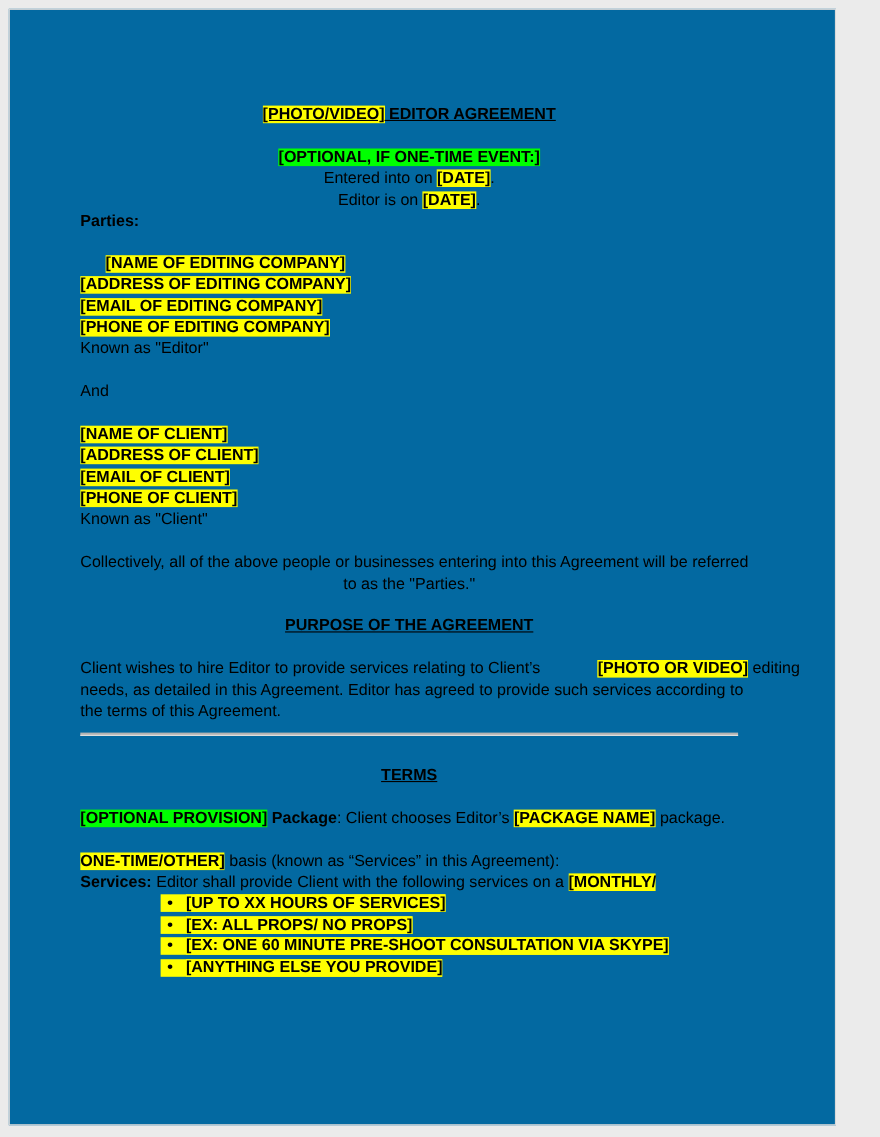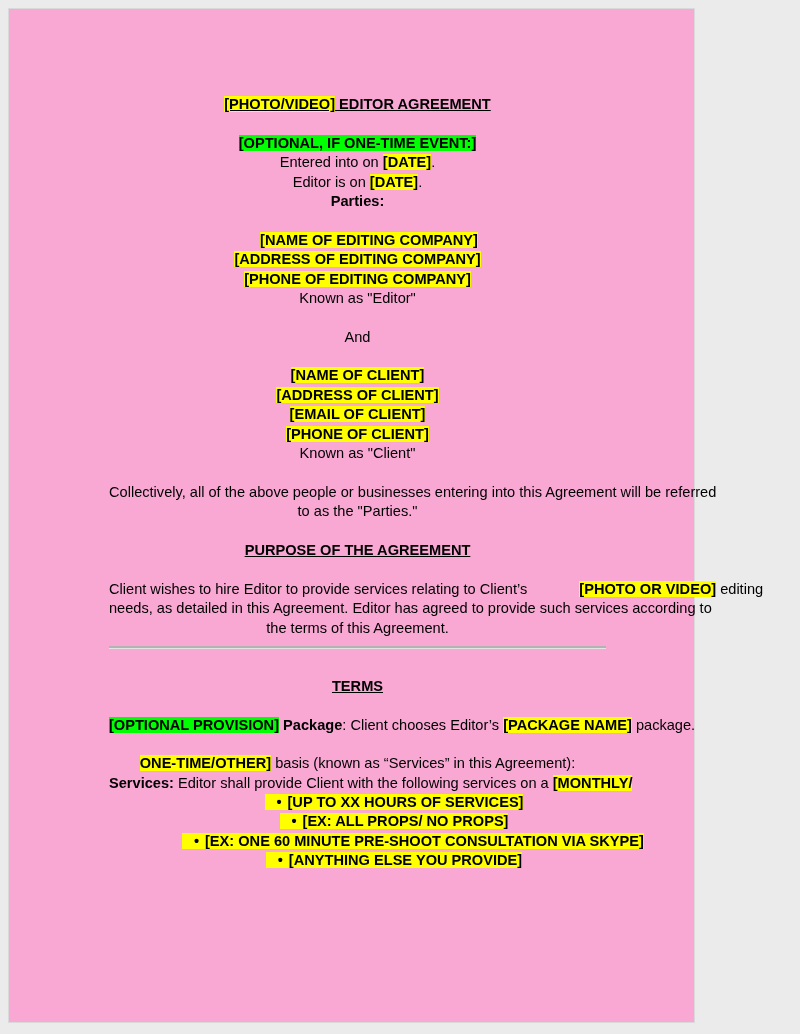--- a/index.html
+++ b/index.html
@@ -11,35 +11,34 @@
     height: 1034px;
     background: #ebebeb;
     font-family: "Liberation Sans", sans-serif;
     position: relative;
     overflow: hidden;
   }
   .page {
     position: absolute;
     left: 8px;
     top: 8px;
-    width: 687px;
+    width: 752px;
     height: 1015px;
-    background: #f9a8d4;
+    background: #0369a1;
     border: 1px solid #d9d9d9;
     box-sizing: border-box;
-    padding: 86px 88px 0 100px;
+    padding: 86px 88px 0 64px;
     color: #000000;
   }
   .line {
     font-size: 14.6px;
     line-height: 19.4px;
     height: 19.4px;
     white-space: pre;
     color: #000000;
-    text-align: center;
   }
   .line.center { text-align: center; }
   .line.blank  { height: 19.4px; }
   .b { font-weight: 700; }
   .u { text-decoration: underline; }
   .hrline {
     display: flex;
     align-items: center;
   }
   .hrbar {
@@ -64,20 +63,21 @@
 <div class="page">
     <div class="line center"><span class="b u" style="background: rgb(255, 255, 0);">[PHOTO/VIDEO]</span><span class="b u"> EDITOR AGREEMENT</span></div>
     <div class="line blank"></div>
     <div class="line center"><span class="b" style="background: rgb(0, 255, 0);">[OPTIONAL, IF ONE-TIME EVENT:]</span></div>
     <div class="line center"><span>Entered into on </span><span class="b" style="background: rgb(255, 255, 0);">[DATE]</span><span>.</span></div>
     <div class="line center"><span>Editor is on </span><span class="b" style="background: rgb(255, 255, 0);">[DATE]</span><span>.</span></div>
     <div class="line"><span class="b">Parties:</span></div>
     <div class="line blank"></div>
     <div class="line"><span class="b" style="background: rgb(255, 255, 0); margin-left: 23px;">[NAME OF EDITING COMPANY]</span></div>
     <div class="line"><span class="b" style="background: rgb(255, 255, 0);">[ADDRESS OF EDITING COMPANY]</span></div>
+    <div class="line"><span class="b" style="background: rgb(255, 255, 0);">[EMAIL OF EDITING COMPANY]</span></div>
     <div class="line"><span class="b" style="background: rgb(255, 255, 0);">[PHONE OF EDITING COMPANY]</span></div>
     <div class="line"><span>Known as "Editor"</span></div>
     <div class="line blank"></div>
     <div class="line"><span>And</span></div>
     <div class="line blank"></div>
     <div class="line"><span class="b" style="background: rgb(255, 255, 0);">[NAME OF CLIENT]</span></div>
     <div class="line"><span class="b" style="background: rgb(255, 255, 0);">[ADDRESS OF CLIENT]</span></div>
     <div class="line"><span class="b" style="background: rgb(255, 255, 0);">[EMAIL OF CLIENT]</span></div>
     <div class="line"><span class="b" style="background: rgb(255, 255, 0);">[PHONE OF CLIENT]</span></div>
     <div class="line"><span>Known as "Client"</span></div>

